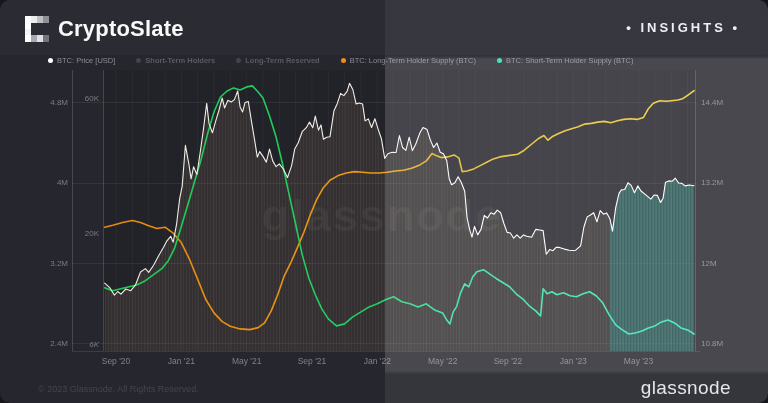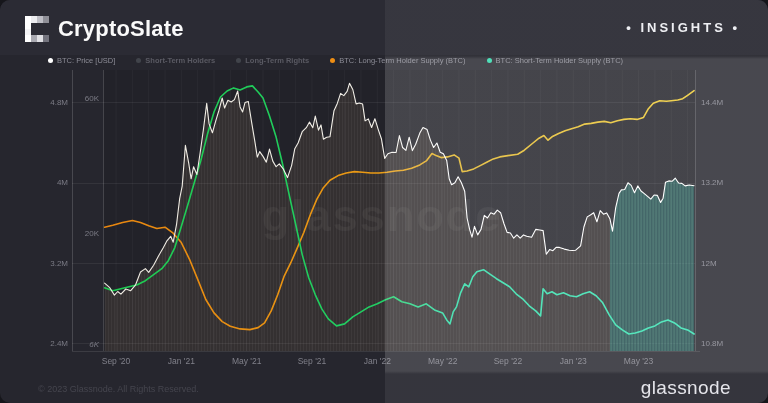--- a/index.html
+++ b/index.html
@@ -71,21 +71,21 @@
       <span class="item">
         <span class="dot" style="background:#ffffff"></span>
         <span>BTC: Price [USD]</span>
       </span>
       <span class="item dim">
         <span class="dot" style="background:#5d6368"></span>
         <span>Short-Term Holders</span>
       </span>
       <span class="item dim">
         <span class="dot" style="background:#5d6368"></span>
-        <span>Long-Term Rights</span>
+        <span>Long-Term Reserved</span>
       </span>
       <span class="item">
         <span class="dot" style="background:#ef8e14"></span>
         <span>BTC: Long-Term Holder Supply (BTC)</span>
       </span>
       <span class="item">
         <span class="dot" style="background:#2fd9ac"></span>
         <span>BTC: Short-Term Holder Supply (BTC)</span>
       </span>
     </div>

